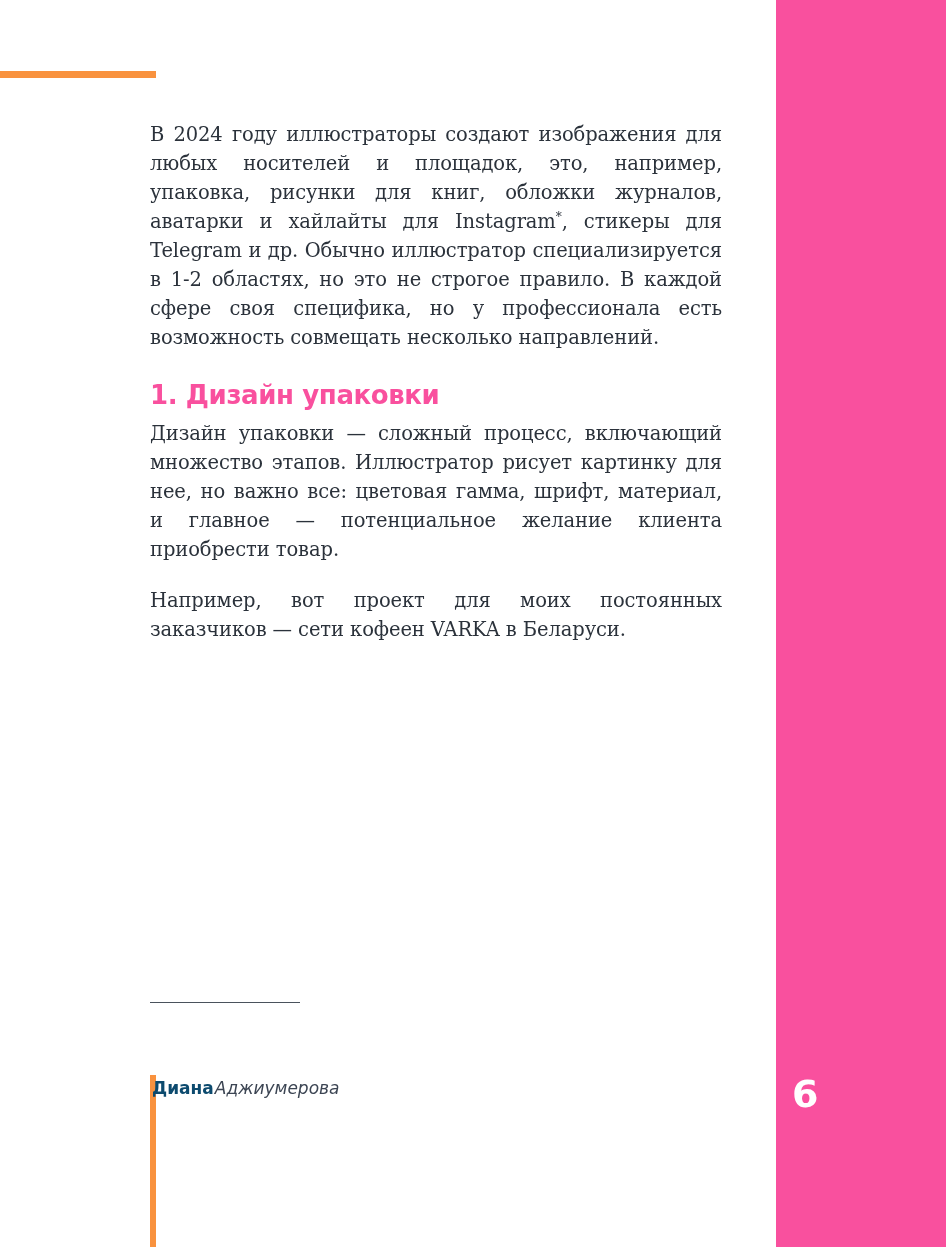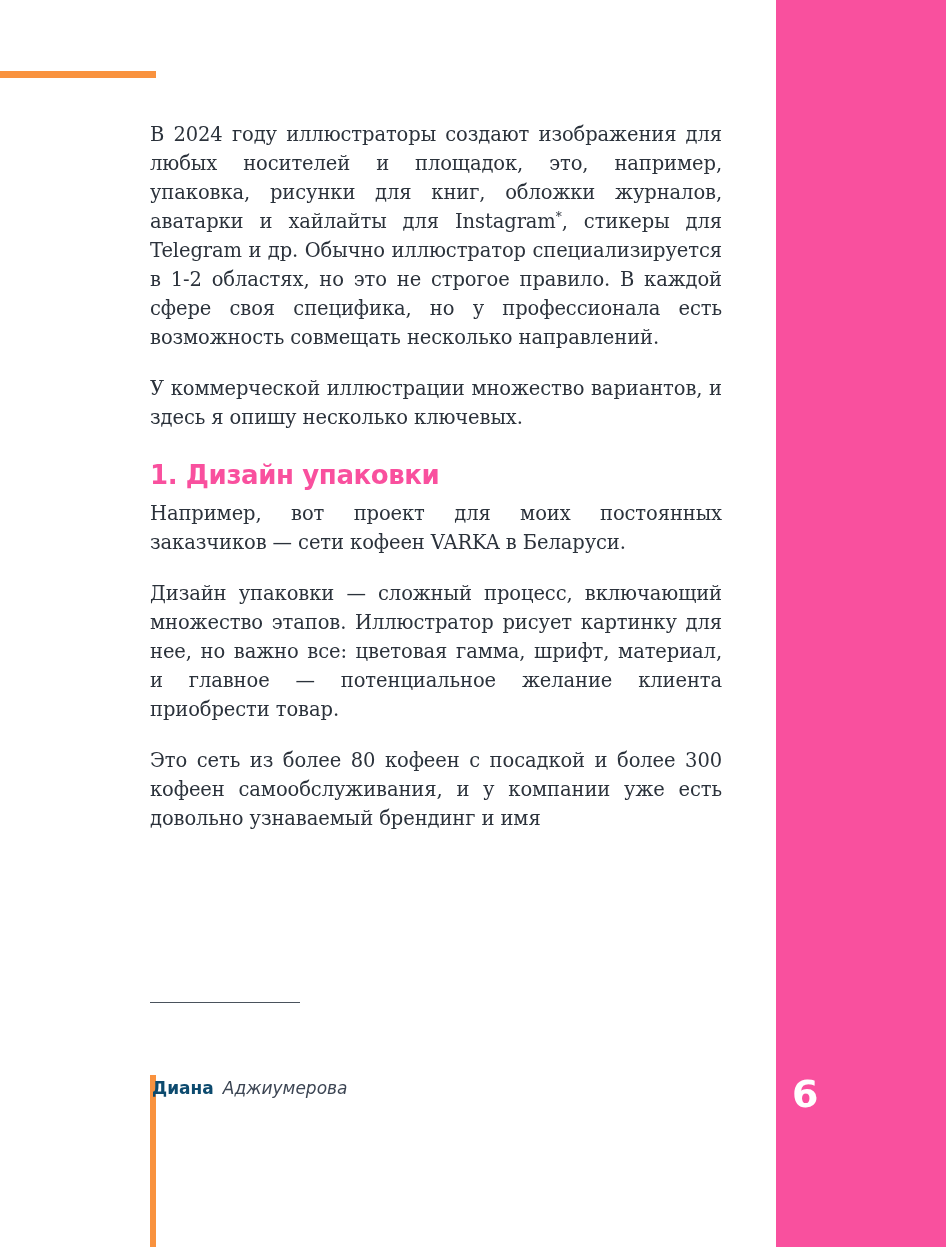--- a/index.html
+++ b/index.html
@@ -121,21 +121,21 @@
     font-family: "DejaVu Sans", sans-serif;
     font-weight: bold;
     color: #0c4a6e;
     font-size: 17px;
   }
   .footer-author .author-last {
     font-family: "DejaVu Sans", sans-serif;
     font-style: italic;
     color: #3C4553;
     font-size: 17px;
-    margin-left: 9px;
+    margin-left: 1px;
   }
 
   .page-number {
     position: absolute;
     left: 792px;
     top: 1073px;
     font-family: "DejaVu Sans", sans-serif;
     font-weight: bold;
     font-size: 38px;
     line-height: 42px;
@@ -148,30 +148,28 @@
 <div class="page">
 
   <div class="pink-band"></div>
   <div class="orange-top-bar"></div>
   <div class="orange-vline"></div>
 
   <div class="content">
 
     <p class="body-par"><span>В 2024 году иллюстраторы создают изображения для любых носителей и площадок, это, например, упаковка, рисунки для книг, обложки журналов, аватарки и хайлайты для Instagram</span><sup class="fn-mark">*</sup><span>, стикеры для Telegram и др. Обычно иллюстратор специализируется в 1-2 областях, но это не строгое правило. В каждой сфере своя специфика, но у профессионала есть возможность совмещать несколько направлений.</span></p>
 
-    <p class="body-par">У коммерческой иллюстрации множество вариантов, и здесь я опишу несколько ключевых.</p>
 
     <h2 class="section-heading">1. Дизайн упаковки</h2>
 
 
+    <p class="body-par">Дизайн упаковки — сложный процесс, включающий множество этапов. Иллюстратор рисует картинку для нее, но важно все: цветовая гамма, шрифт, материал, и главное — потенциальное желание клиента приобрести товар.</p>
+
     <p class="body-par">Например, вот проект для моих постоянных заказчиков — сети кофеен VARKA в Беларуси.</p>
 
-    <p class="body-par">Дизайн упаковки — сложный процесс, включающий множество этапов. Иллюстратор рисует картинку для нее, но важно все: цветовая гамма, шрифт, материал, и главное — потенциальное желание клиента приобрести товар.</p>
-
-    <p class="body-par">Это сеть из более 80 кофеен с посадкой и более 300 кофеен самообслуживания, и у компании уже есть довольно узнаваемый брендинг и имя</p>
 
   </div>
 
   <div class="footnote">
     <div class="footnote-rule"></div>
   </div>
 
   <div class="footer-author">
     <span class="author-first">Диана</span><span class="author-last">Аджиумерова</span>
   </div>

